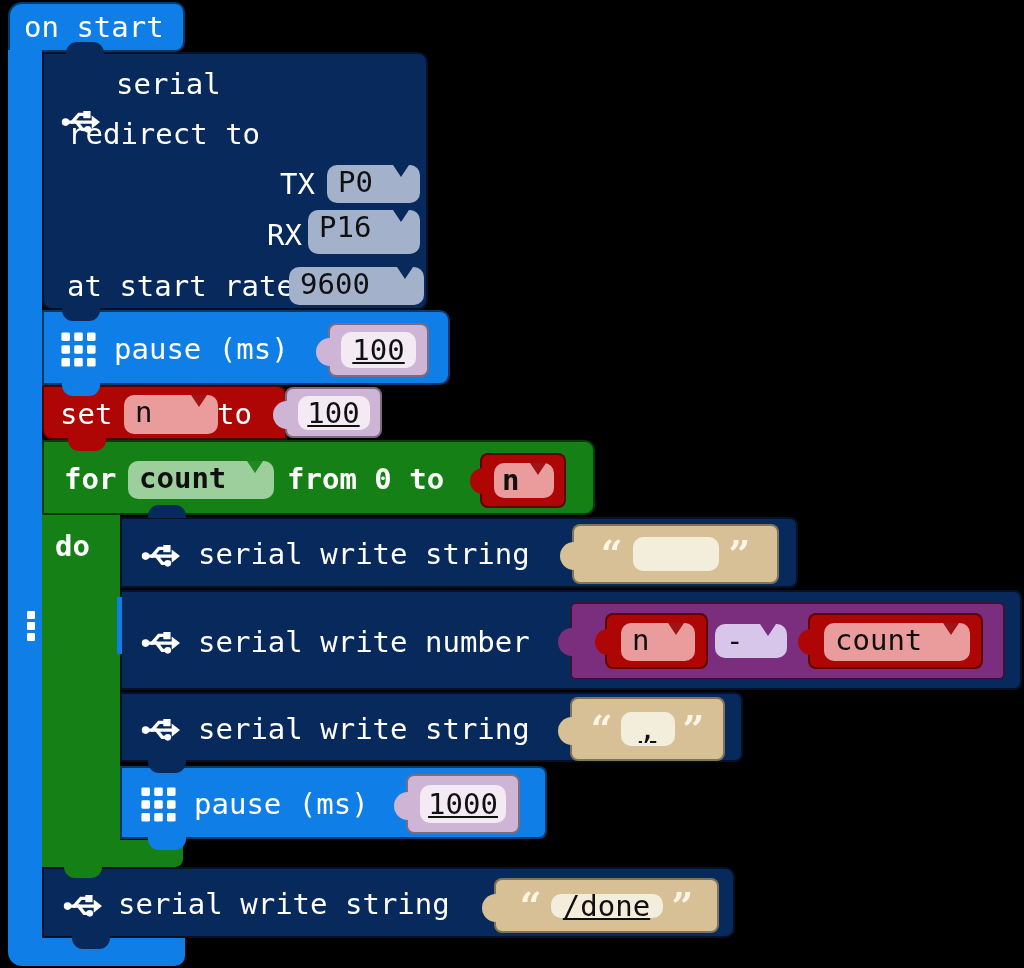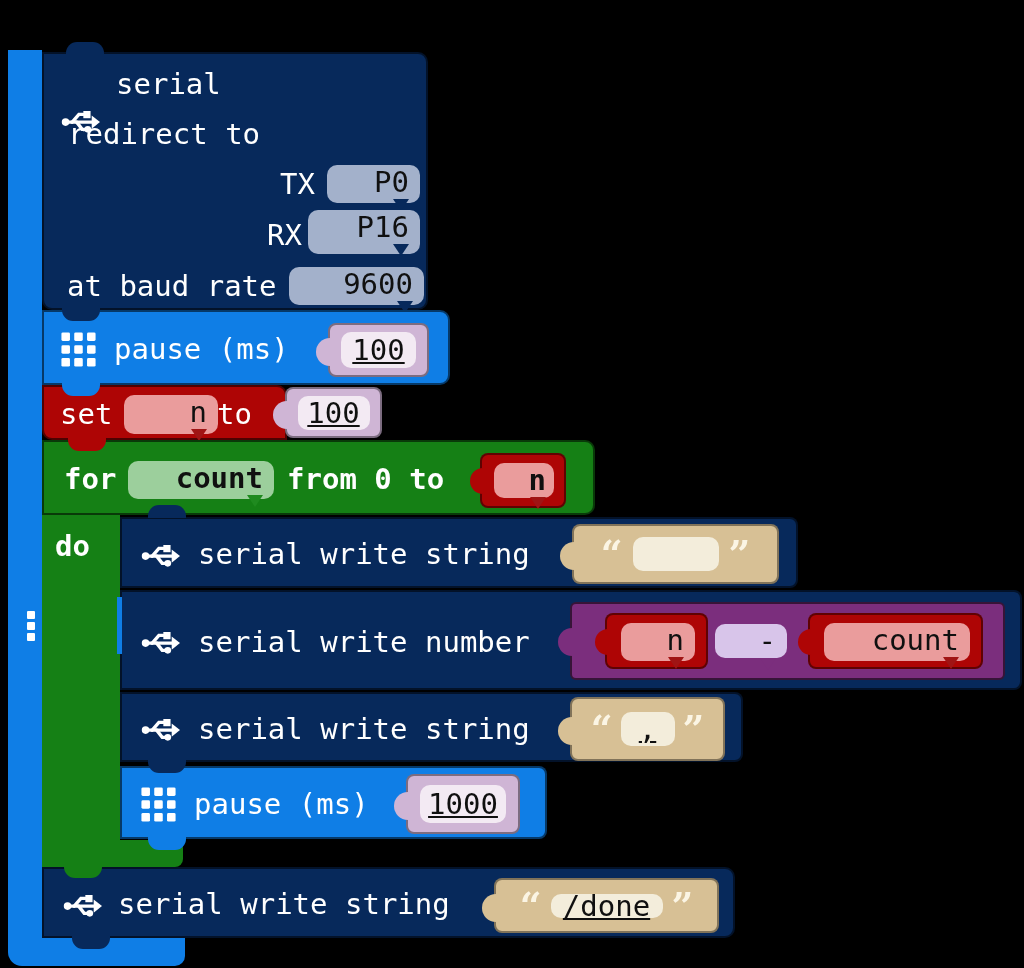--- a/index.html
+++ b/index.html
@@ -7,22 +7,22 @@
           font-family:"DejaVu Sans Mono","Liberation Mono",monospace;}
   .abs{position:absolute;}
   .block{position:absolute;box-sizing:border-box;border:2px solid rgba(0,0,0,.55);
          font-size:29px;color:#fff;}
   .lbl{position:absolute;white-space:pre;}
   .blue{background:#0F7EE6;}
   .navy{background:#07295B;}
   .red{background:#AE0505;}
   .green{background:#158015;font-weight:bold;}
   .purple{background:#7B2E7D;}
-  .dd{position:absolute;box-sizing:border-box;display:flex;align-items:flex-end;
-      justify-content:space-between;padding:0 11px;border-radius:10px;color:#101010;flex-direction:column;}
+  .dd{position:absolute;box-sizing:border-box;display:flex;align-items:flex-start;
+      justify-content:space-between;padding:0 11px;border-radius:10px;color:#101010;}
   .dd-slate{background:#A3B1CB;}
   .dd-pink{background:#EA9C9C;}
   .dd-lgreen{background:#9CCF9C;}
   .dd-lav{background:#D8C5EA;}
   .tri{width:0;height:0;border-left:8px solid transparent;border-right:8px solid transparent;
        border-top:12px solid #07295B;margin-left:10px;flex:none;}
   .tri-navy{border-top-color:#07295B;}
   .tri-red{border-top-color:#A01414;}
   .tri-green{border-top-color:#1F8A1F;}
   .tri-purple{border-top-color:#7B2E7D;}
@@ -42,20 +42,23 @@
   .varblock{position:absolute;box-sizing:border-box;border:2px solid rgba(0,0,0,.45);
             border-radius:8px;background:#AE0505;}
   .icon{position:absolute;}
   .fragsq{width:8px;height:8px;background:#fff;border-radius:1px;margin-bottom:3px;}
 </style>
 </head>
 <body>
 
 <div class="canvas">
 
+  <div class="block blue" style="left:8px;top:2px;width:177px;height:50px;border-radius:14px 10px 10px 0;">
+    <span class="lbl" style="left:14px;top:0;height:46px;line-height:46px;">on start</span>
+  </div>
   <div class="abs blue" style="left:8px;top:50px;width:34px;height:890px;"></div>
   <div class="abs blue" style="left:8px;top:938px;width:177px;height:28px;border-radius:0 0 10px 14px;"></div>
 
   <div class="abs" style="left:117px;top:597px;width:5px;height:57px;background:#0F7EE6;z-index:1;"></div>
   <div class="abs" style="left:27px;top:611px;z-index:2;">
     <div class="fragsq"></div>
       <div class="fragsq"></div>
       <div class="fragsq"></div>
   </div>
 
@@ -78,21 +81,21 @@
     <span class="lbl" style="left:205px;top:110px;width:66px;height:40px;line-height:40px;text-align:right;">TX</span>
     <div class="dd dd-slate" style="left:283px;top:111px;width:93px;height:38px;">
       <span>P0</span>
       <span class="tri tri-navy"></span>
     </div>
     <span class="lbl" style="left:192px;top:161px;width:66px;height:40px;line-height:40px;text-align:right;">RX</span>
     <div class="dd dd-slate" style="left:264px;top:156px;width:112px;height:44px;">
       <span>P16</span>
       <span class="tri tri-navy"></span>
     </div>
-    <span class="lbl" style="left:23px;top:212px;height:40px;line-height:40px;">at baud rate</span>
+    <span class="lbl" style="left:23px;top:212px;height:40px;line-height:40px;">at start rate</span>
     <div class="dd dd-slate" style="left:245px;top:213px;width:135px;height:38px;">
       <span>9600</span>
       <span class="tri tri-navy"></span>
     </div>
   </div>
 
   <div class="block blue" style="left:42px;top:310px;width:408px;height:75px;border-radius:0 10px 10px 0;">
     <span class="icon" style="left:16px;top:19px;">
       <svg width="37" height="37" viewBox="0 0 26 26">
         <g fill="#fff">

